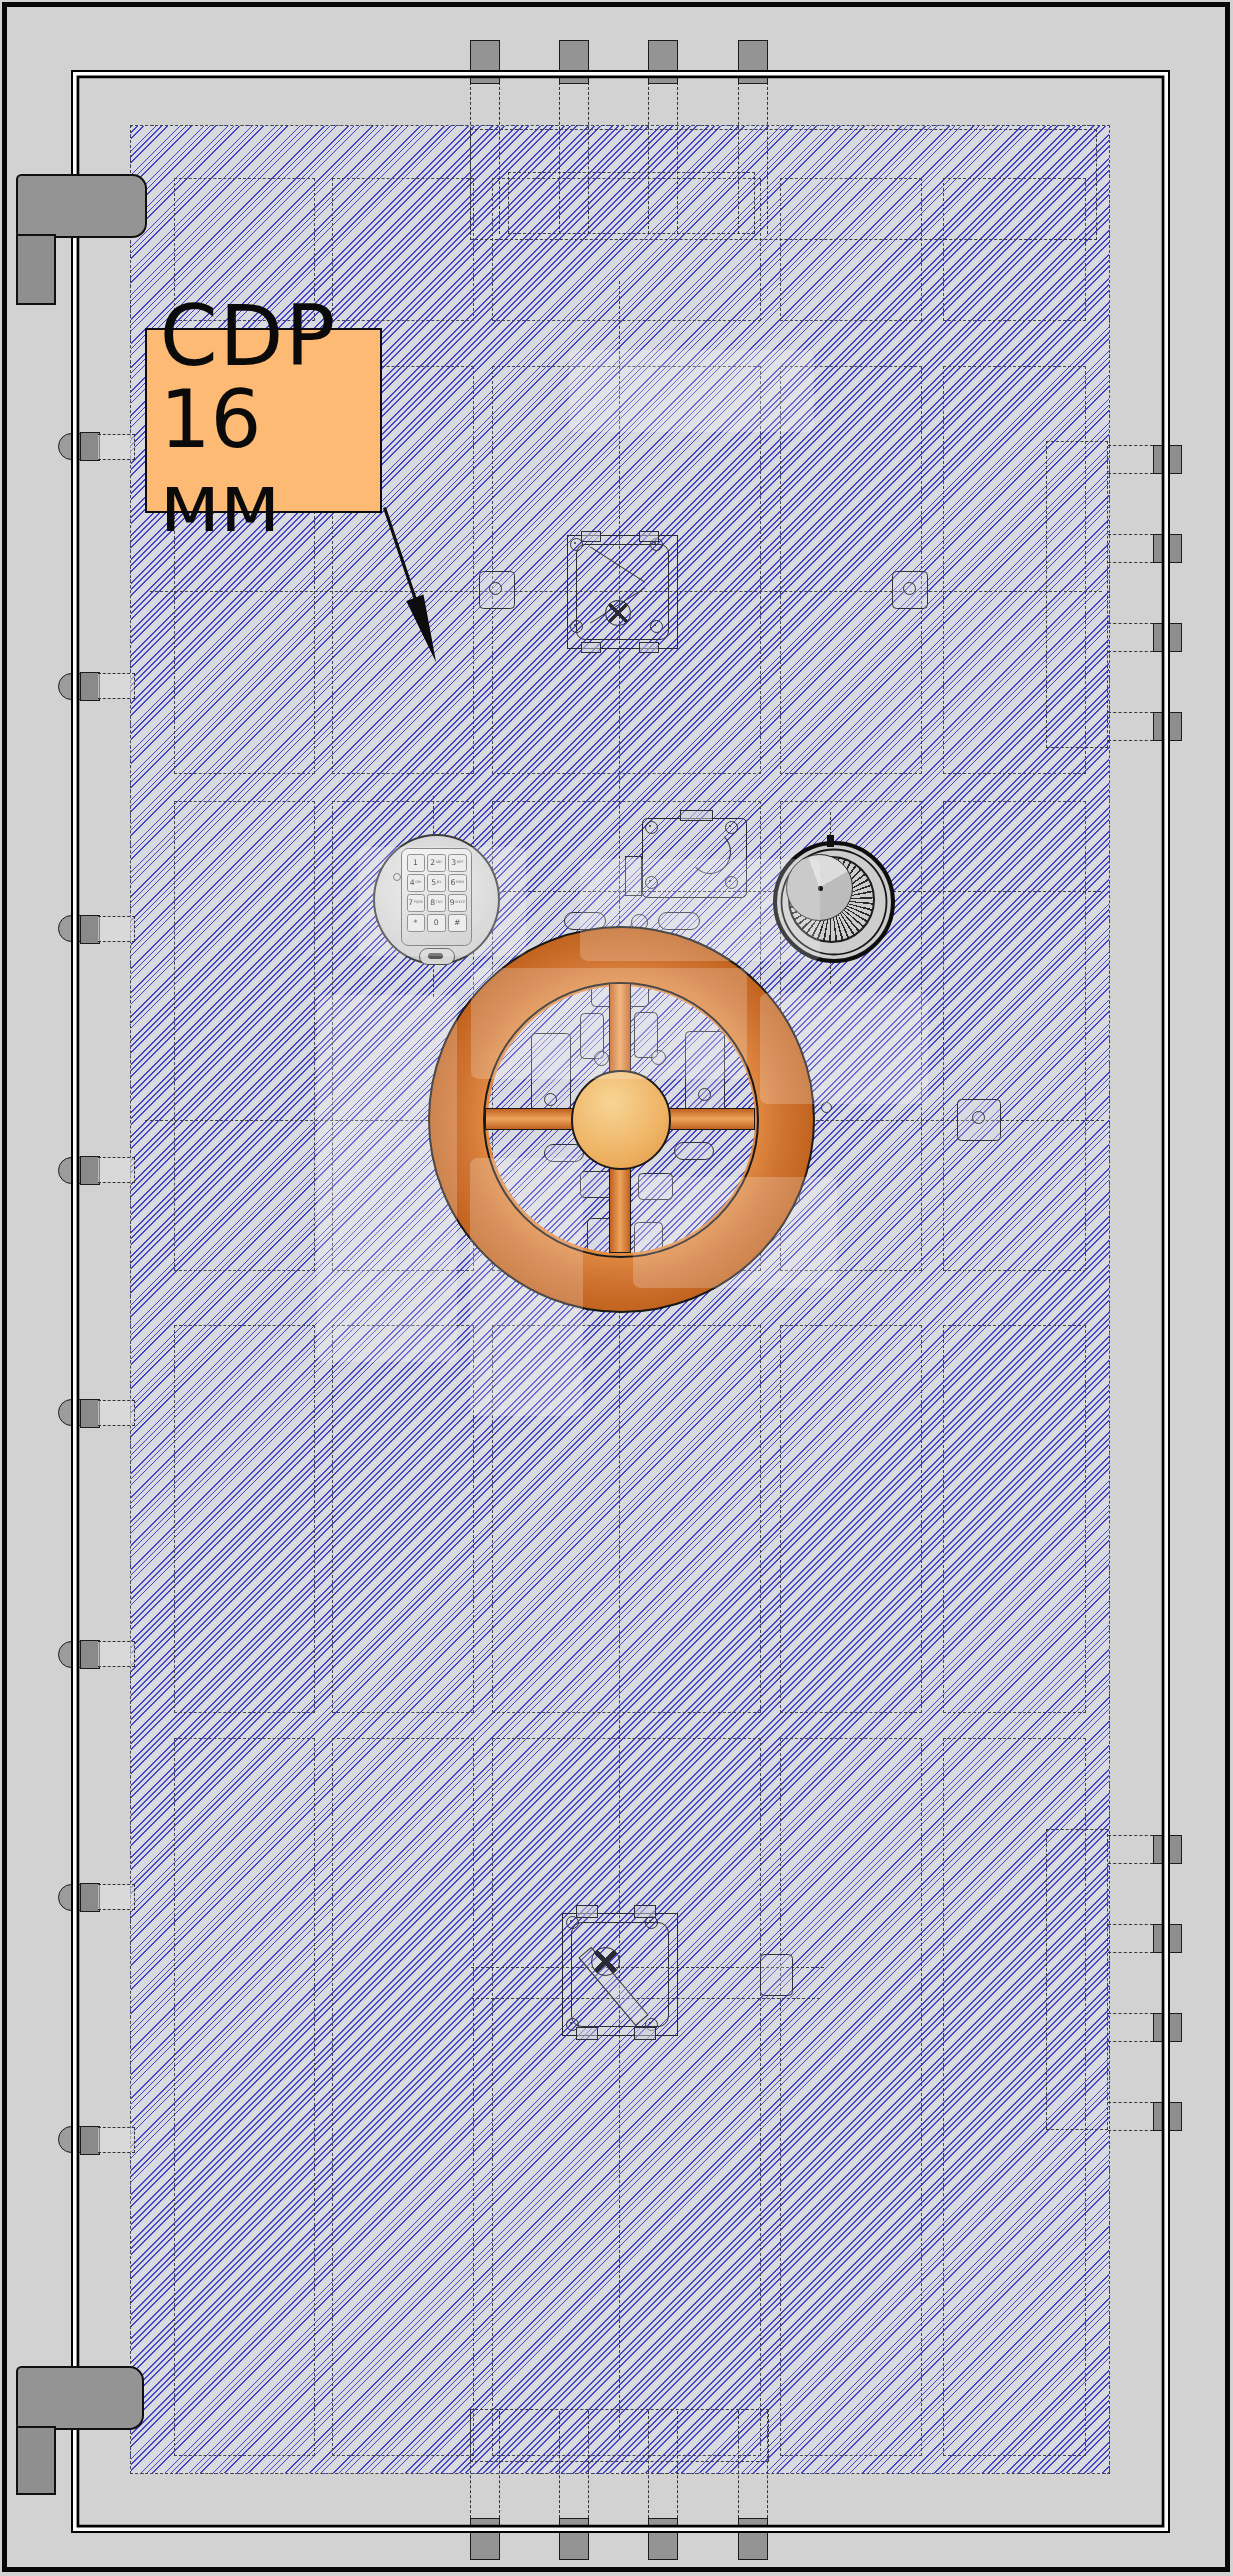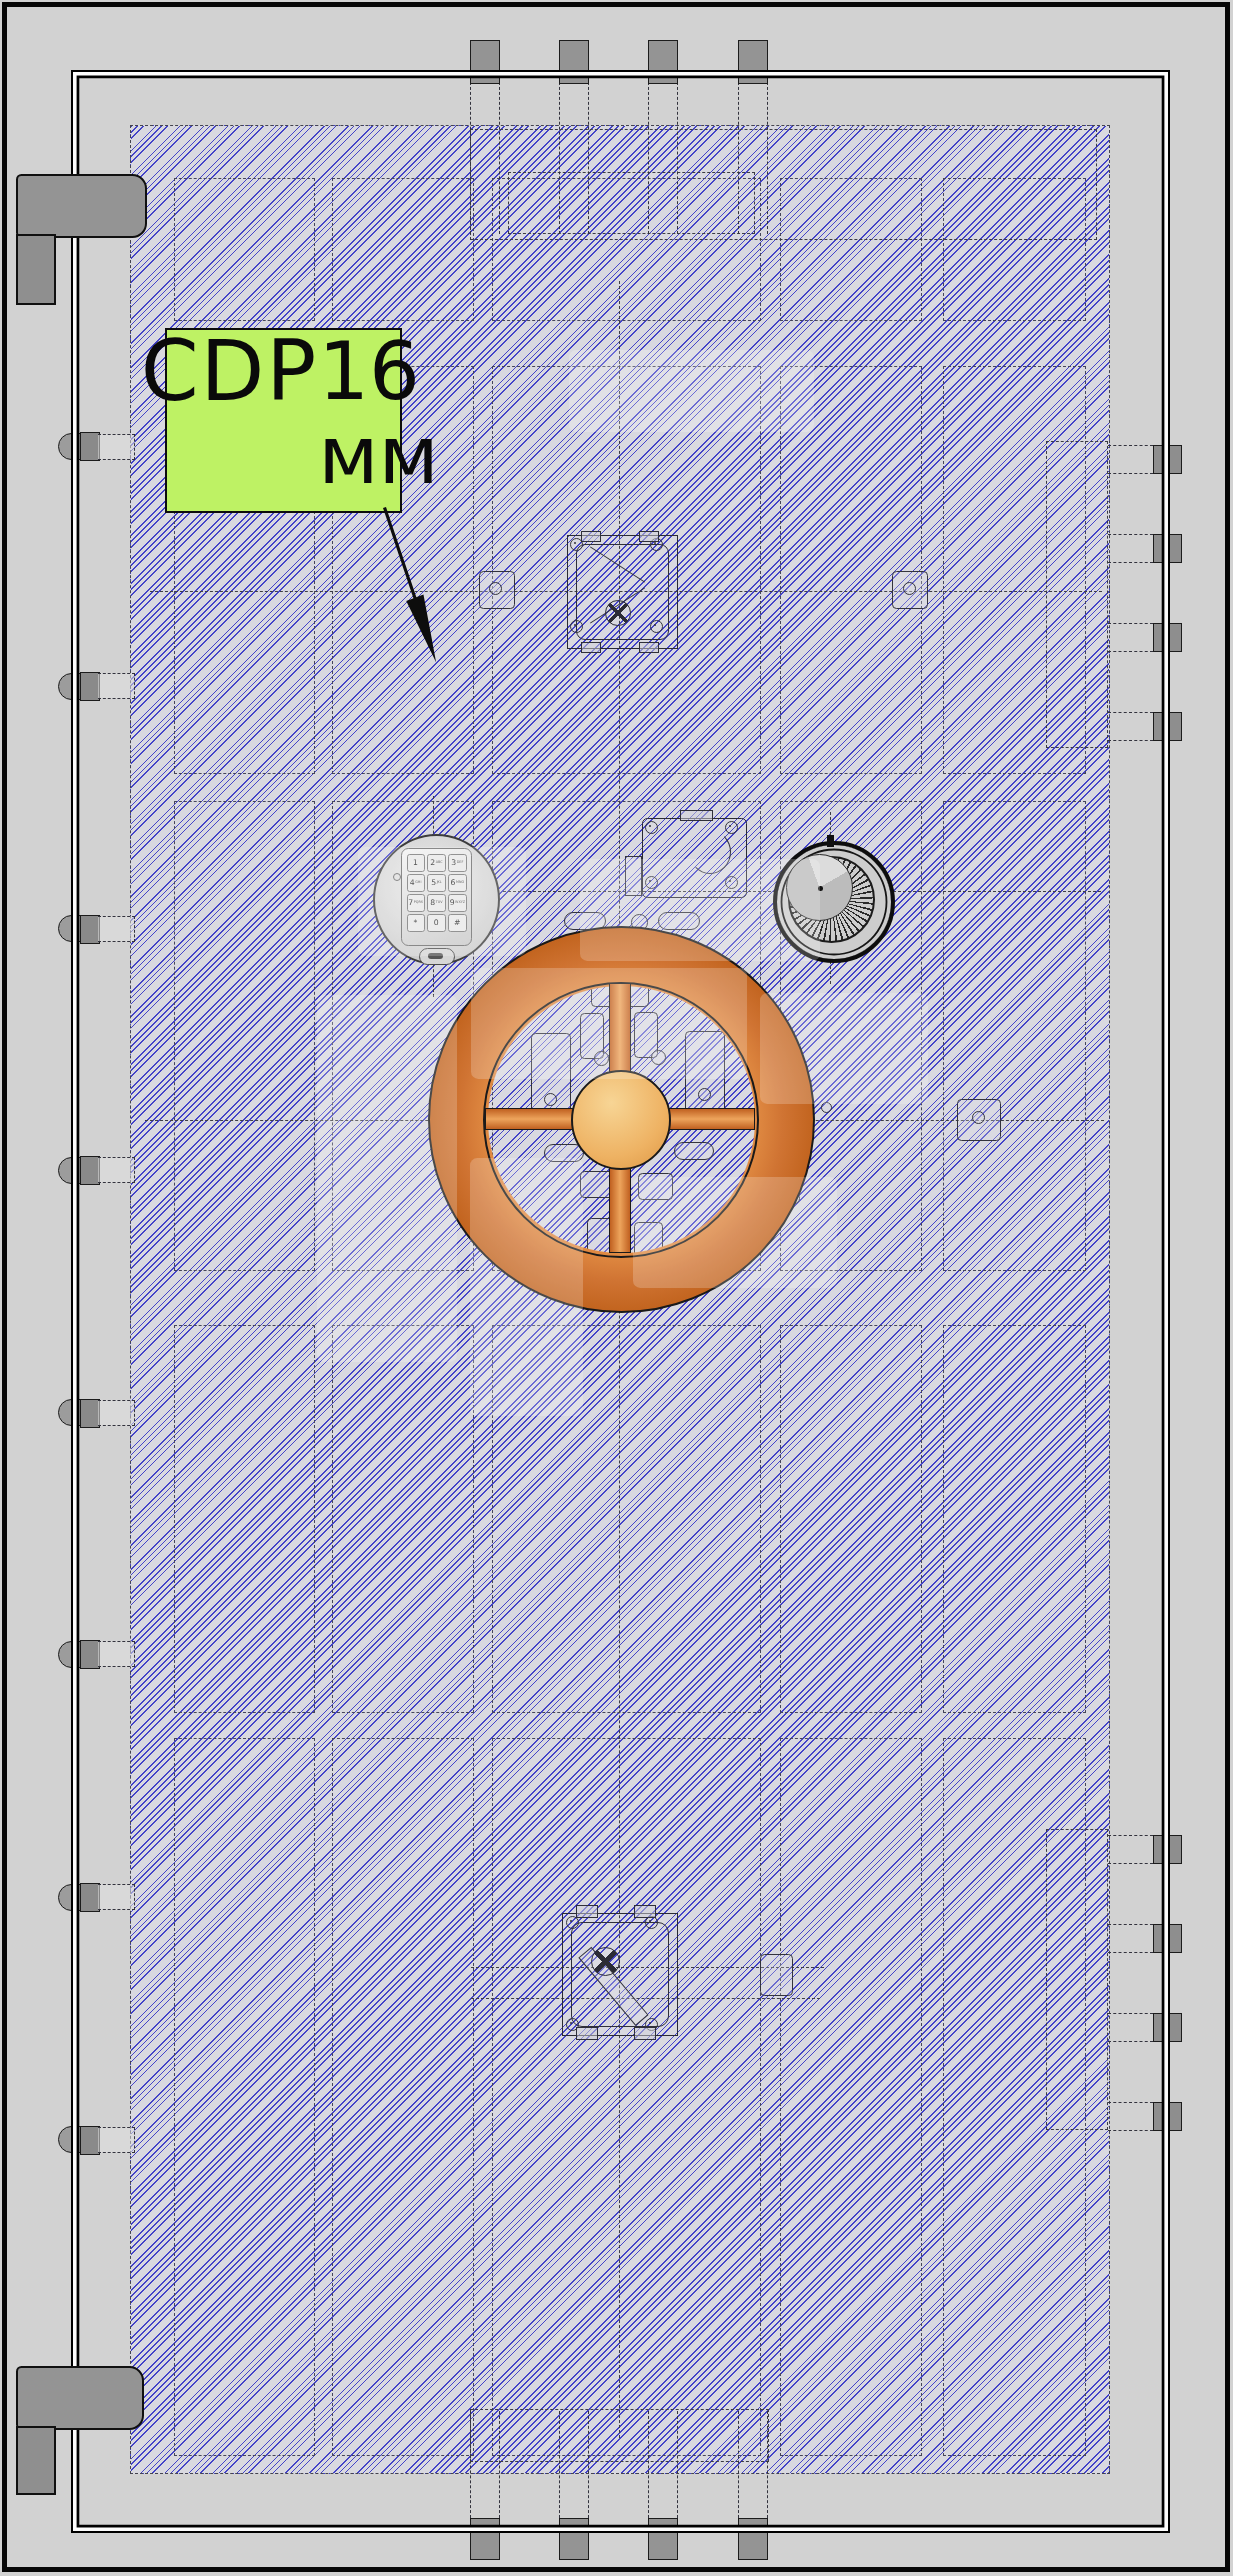--- a/index.html
+++ b/index.html
@@ -79,23 +79,23 @@
       background:#cdcdcd;border:4.5px solid #0d0d0d;box-shadow:inset 0 0 0 3.6px #cdcdcd, inset 0 0 0 5.4px #161616;}
   .dial-ticks{position:absolute;left:11px;top:11px;width:83px;height:83px;border-radius:50%;
       border:2.3px solid #1c1c1c;
       background:repeating-conic-gradient(#2a2a2a 0deg 2.6deg, transparent 2.6deg 8.6deg);}
   .dial-face{position:absolute;left:9px;top:9px;width:65px;height:65px;border-radius:50%;
       border:1.4px solid #2a2a2a;
       background:conic-gradient(from -20deg,#dcdcdc 0 80deg,#bcbcbc 80deg 360deg);}
   .dial-dot{position:absolute;left:31px;top:31px;width:4.5px;height:4.5px;background:#111;border-radius:50%;}
   .dial-notch{position:absolute;left:827px;top:835px;width:7.3px;height:11.8px;background:#101010;z-index:13;}
   
-  .callout{position:absolute;left:165px;top:328px;width:237px;height:185px;z-index:40;
-      background:#bef264;border:2.7px solid #0c0c0c;color:#0a0a0a;
-      display:flex;flex-direction:row;justify-content:center;padding-left:12.7px;box-sizing:border-box;}
+  .callout{position:absolute;left:145px;top:328px;width:237px;height:185px;z-index:40;
+      background:#fdba74;border:2.7px solid #0c0c0c;color:#0a0a0a;
+      display:flex;flex-direction:column;justify-content:center;padding-left:12.7px;box-sizing:border-box;}
   .callout .l1{font-size:83px;line-height:1.0;letter-spacing:1.8px;}
   .callout .l2{font-size:80px;line-height:1.05;}
   .leader{position:absolute;left:0;top:0;z-index:41;pointer-events:none;}
   .wm{position:absolute;background:rgba(255,255,255,.21);border-radius:7.3px;z-index:32;pointer-events:none;}
 </style>
 </head>
 <body>
 
 <div class="canvas">
 

